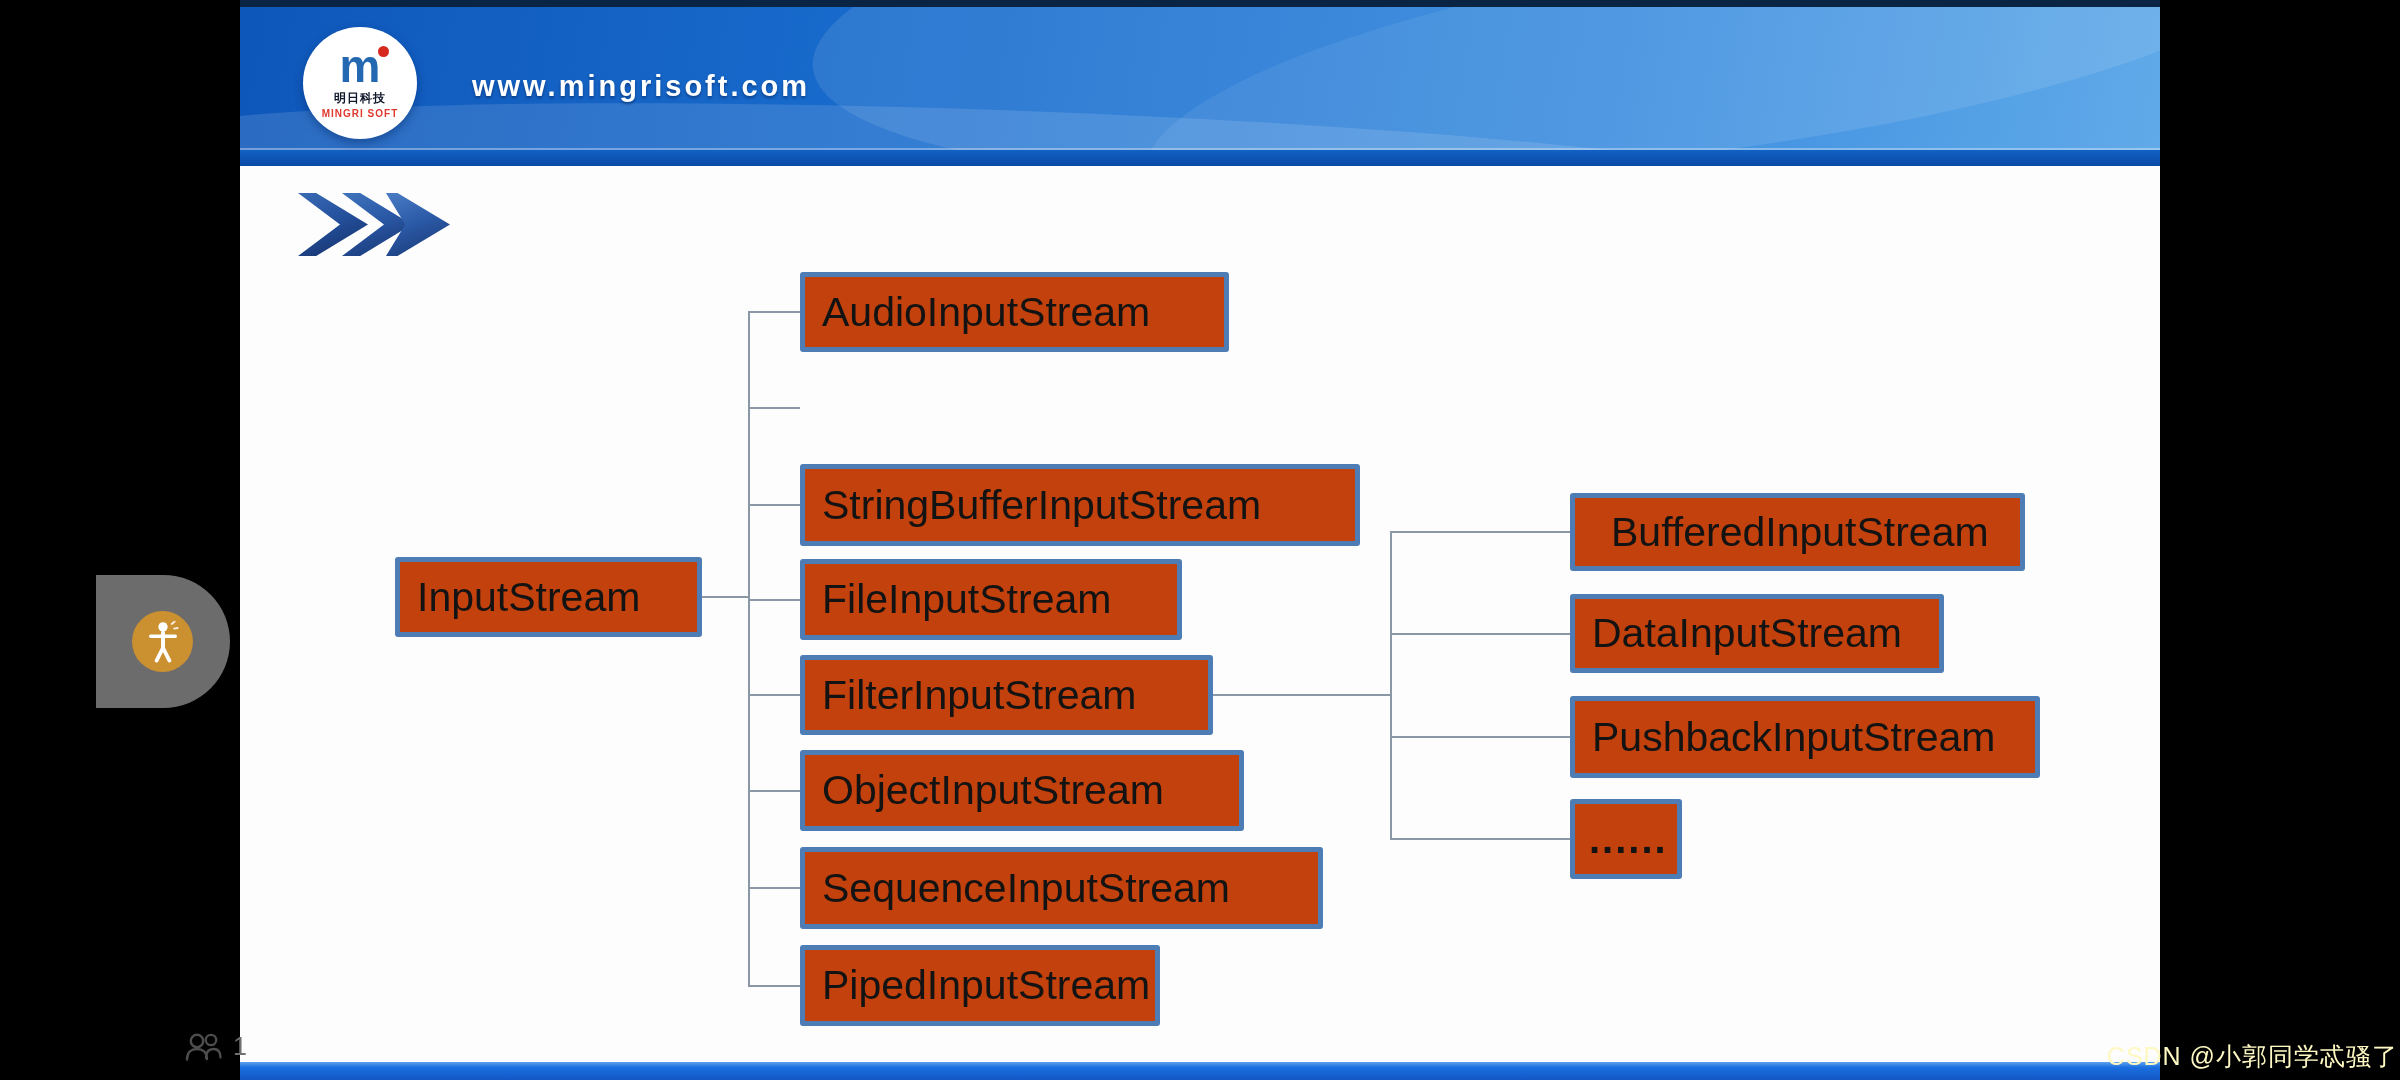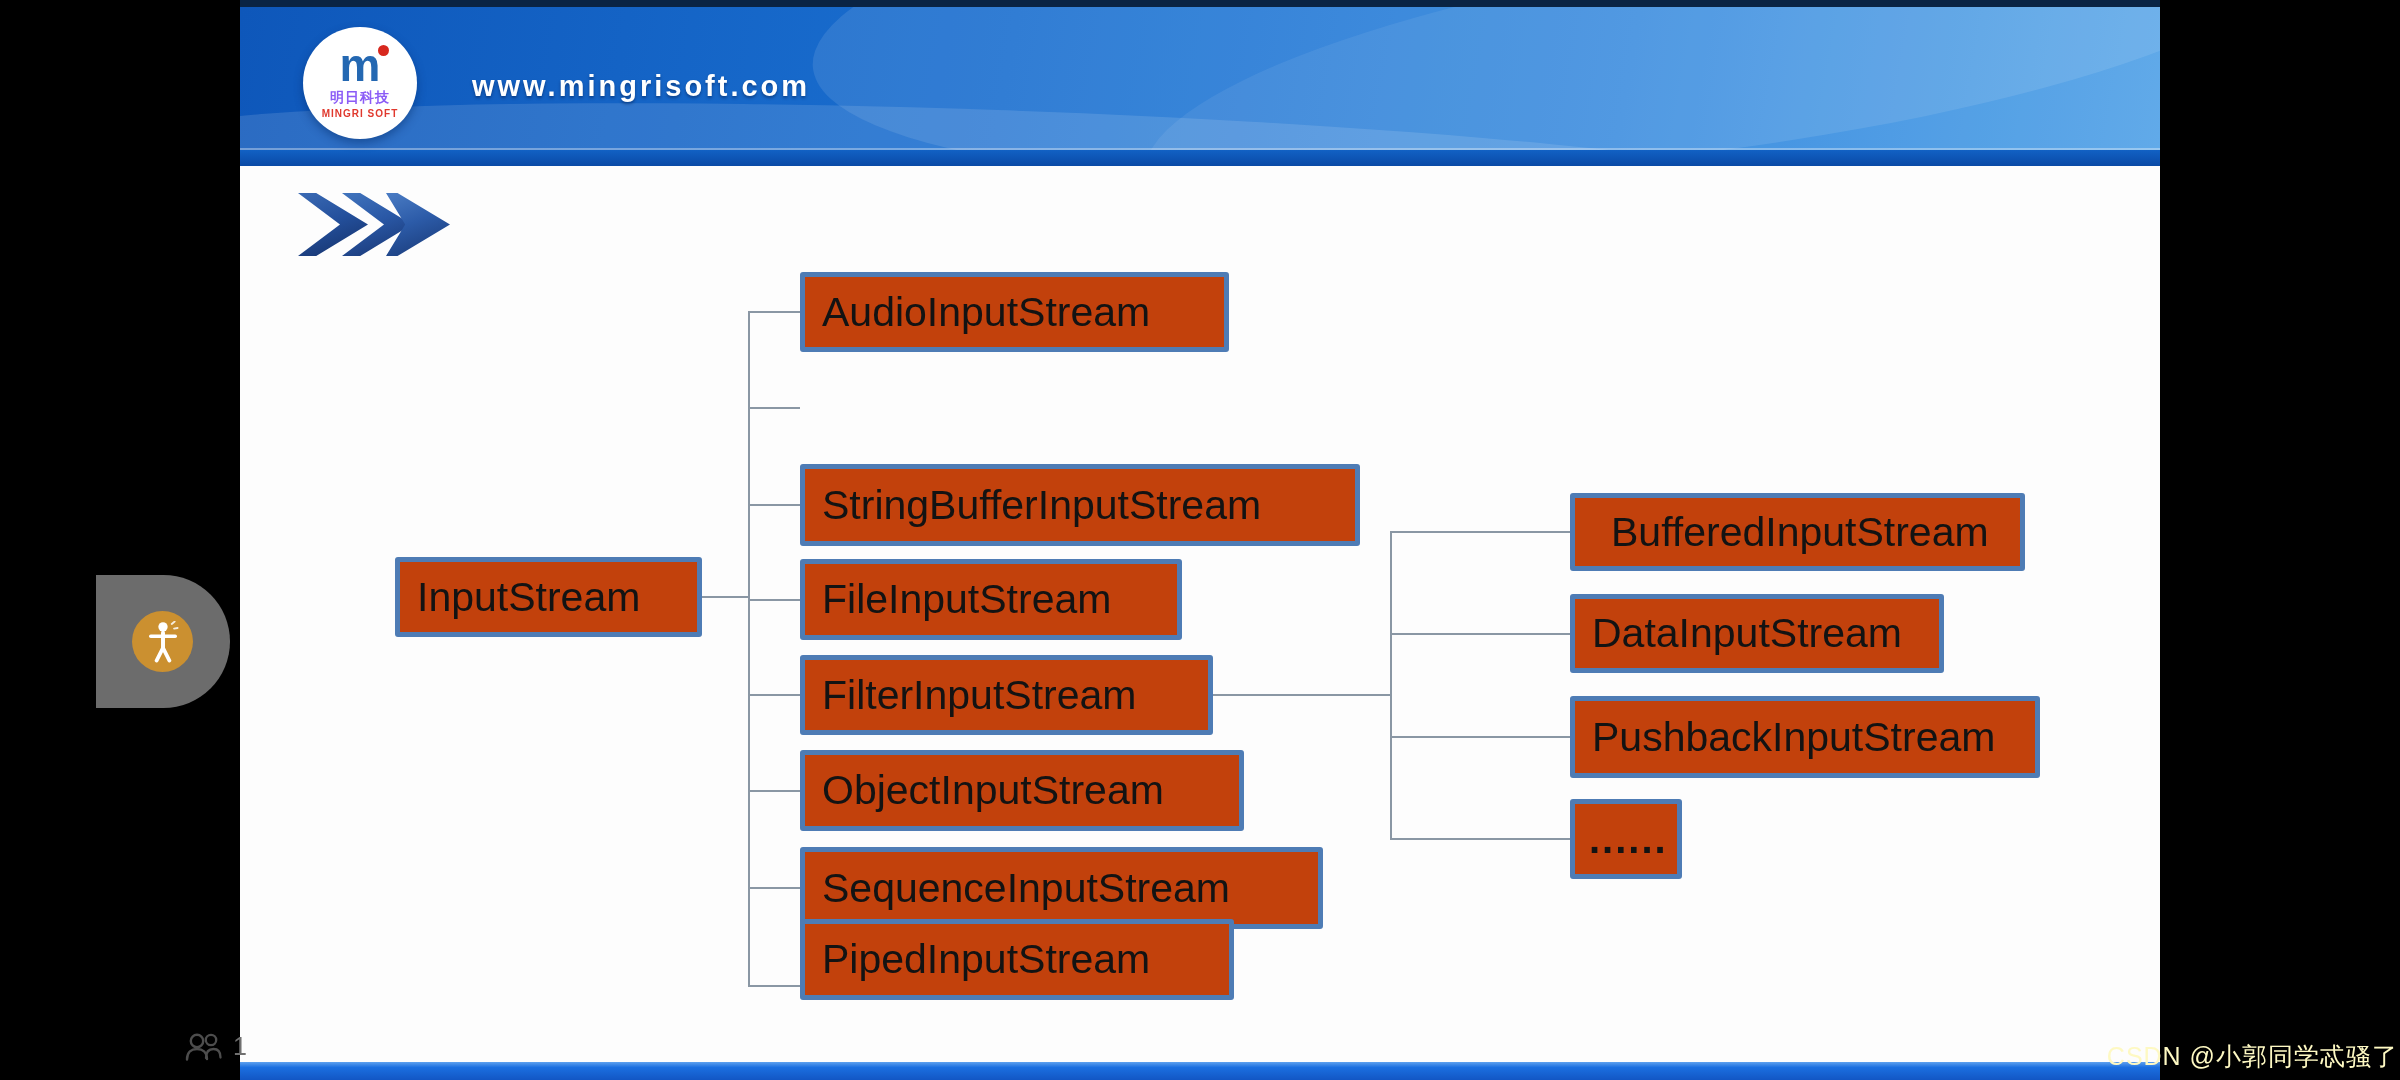--- a/index.html
+++ b/index.html
@@ -15,21 +15,21 @@
   .wave-a{right:-150px;top:-170px;width:1500px;height:330px;background:rgba(255,255,255,.10);transform:rotate(-5deg);}
   .wave-b{right:-280px;top:-60px;width:1300px;height:300px;background:rgba(255,255,255,.07);transform:rotate(-7deg);}
   .wave-c{left:-120px;bottom:-90px;width:1750px;height:130px;background:rgba(255,255,255,.12);transform:rotate(2deg);}
   .vband{position:absolute;left:0;top:150px;width:100%;height:16px;
          background:linear-gradient(180deg,#1261c4,#0a4aa6);box-shadow:0 -2px 0 rgba(255,255,255,.35);}
   .logo{position:absolute;left:63px;top:27px;width:114px;height:112px;background:#fff;border-radius:50%;
         display:flex;flex-direction:column;align-items:center;justify-content:center;
         box-shadow:0 4px 10px rgba(0,40,100,.45);z-index:3;}
   .logo-mark{position:relative;color:#2468b2;font-weight:800;font-size:46px;line-height:.8;height:40px;}
   .logo-dot{position:absolute;right:-9px;top:-2px;width:11px;height:11px;border-radius:50%;background:#d7281e;}
-  .logo-cn{color:#8b5cf6;font-weight:bold;font-size:14px;letter-spacing:1px;margin-top:2px;}
+  .logo-cn{color:#0f172a;font-weight:bold;font-size:12px;letter-spacing:1px;margin-top:2px;}
   .logo-en{color:#e0392e;font-weight:bold;font-size:10px;letter-spacing:1px;margin-top:1px;}
   .url{position:absolute;left:232px;top:70px;color:#fff;font-size:29px;font-weight:bold;letter-spacing:3px;
        text-shadow:0 2px 3px rgba(0,20,60,.45);z-index:3;}
 
   
   .chevrons{position:absolute;left:58px;top:193px;width:160px;height:63px;}
   .chev{position:absolute;top:0;width:70px;height:63px;
         background:linear-gradient(160deg,#3a6ab4 0%,#24509c 45%,#142f66 100%);}
   .chev-band{clip-path:polygon(0 0,26% 0,100% 50%,26% 100%,0 100%,60% 50%);}
   .c1{left:0;}
@@ -43,21 +43,21 @@
   .node{position:absolute;box-sizing:border-box;border:5px solid #4e7cb5;border-radius:3px;background:#c2410c;
         display:flex;align-items:center;padding-left:17px;font-size:41px;color:#131313;white-space:nowrap;}
   .root{left:155px;top:557px;width:307px;height:80px;}
   .n1{left:560px;top:272px;width:429px;height:80px;}
   .n2{left:560px;top:367px;width:518px;height:82px;}
   .n3{left:560px;top:464px;width:560px;height:82px;}
   .n4{left:560px;top:559px;width:382px;height:81px;}
   .n5{left:560px;top:655px;width:413px;height:80px;}
   .n6{left:560px;top:750px;width:444px;height:81px;}
   .n7{left:560px;top:847px;width:523px;height:82px;}
-  .n8{left:560px;top:919px;width:434px;height:81px;}
+  .n8{left:560px;top:945px;width:360px;height:81px;}
   .m1{left:1330px;top:493px;width:455px;height:78px;padding-left:36px;}
   .m2{left:1330px;top:594px;width:374px;height:79px;}
   .m3{left:1330px;top:696px;width:470px;height:82px;}
   .m4{left:1330px;top:799px;width:112px;height:80px;font-weight:bold;font-size:40px;letter-spacing:2px;padding-left:14px;}
   .line{position:absolute;background:#8a97a4;}
   .lh{height:2px;} .lv{width:2px;}
   .lr{left:462px;top:596px;width:46px;}
   .t1{left:508px;top:311px;height:675px;}
   .s1{left:508px;top:311px;width:52px;} .s2{left:508px;top:407px;width:52px;}
   .s3{left:508px;top:504px;width:52px;} .s4{left:508px;top:599px;width:52px;}

